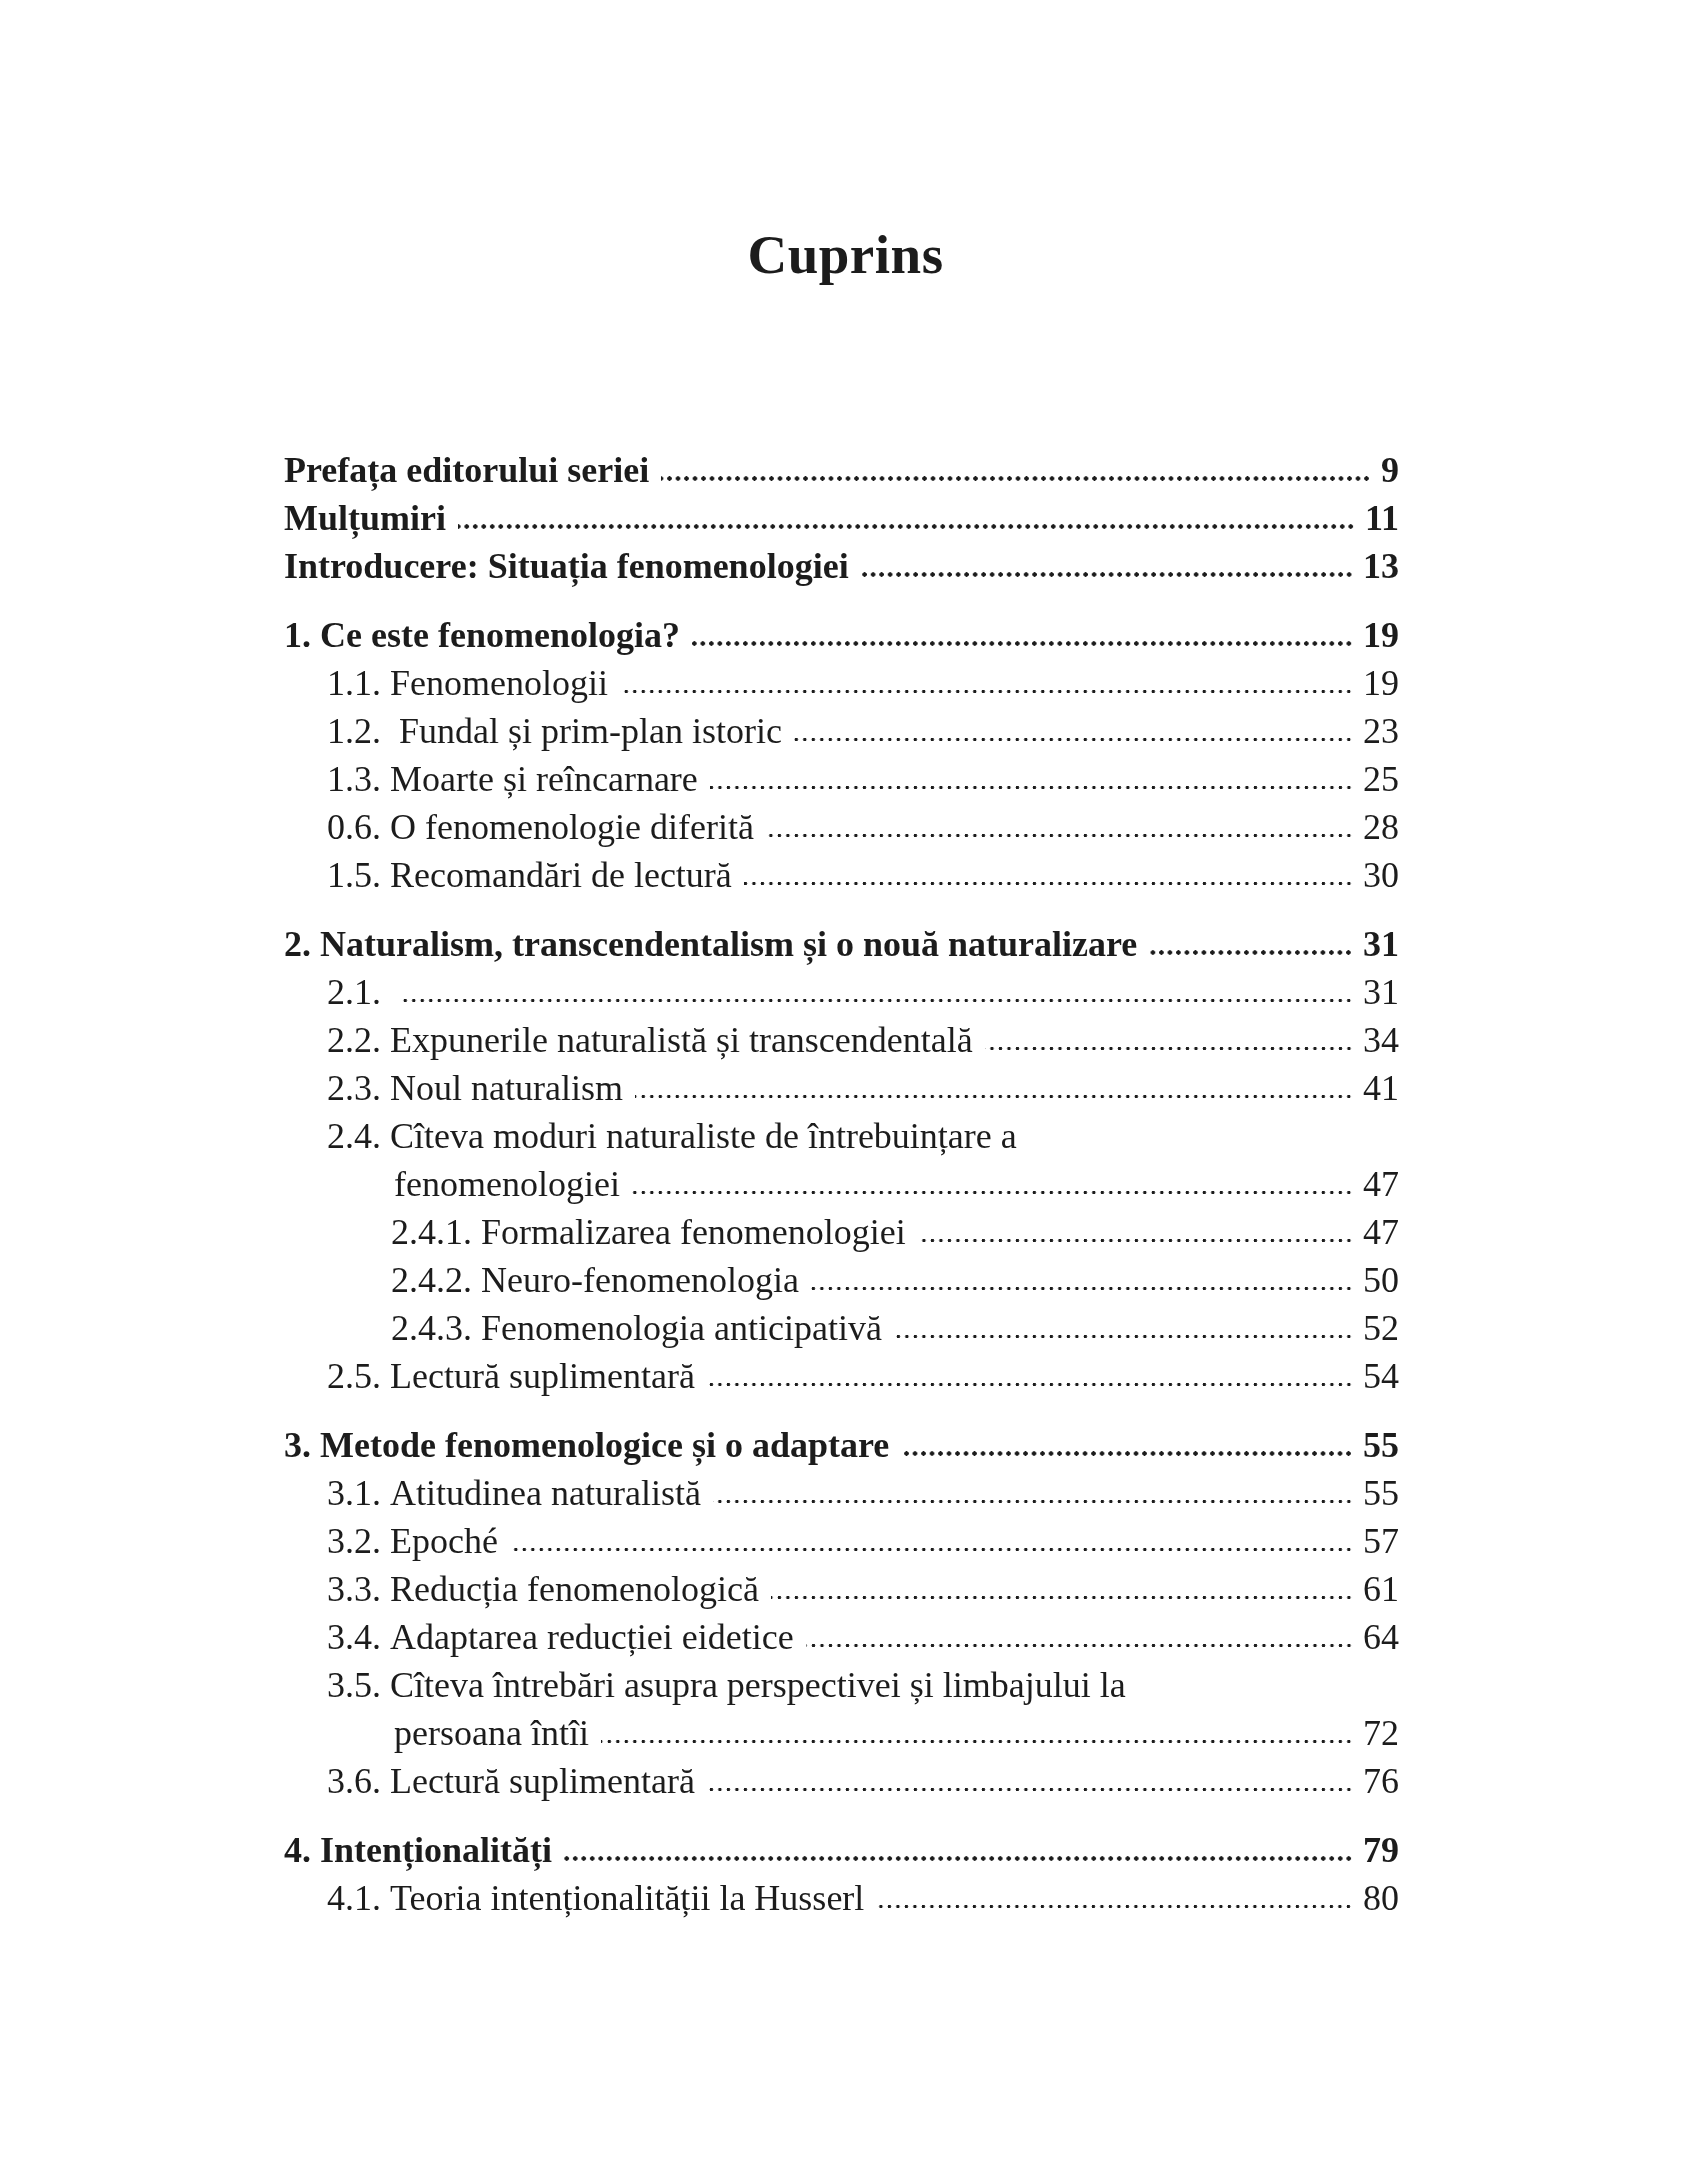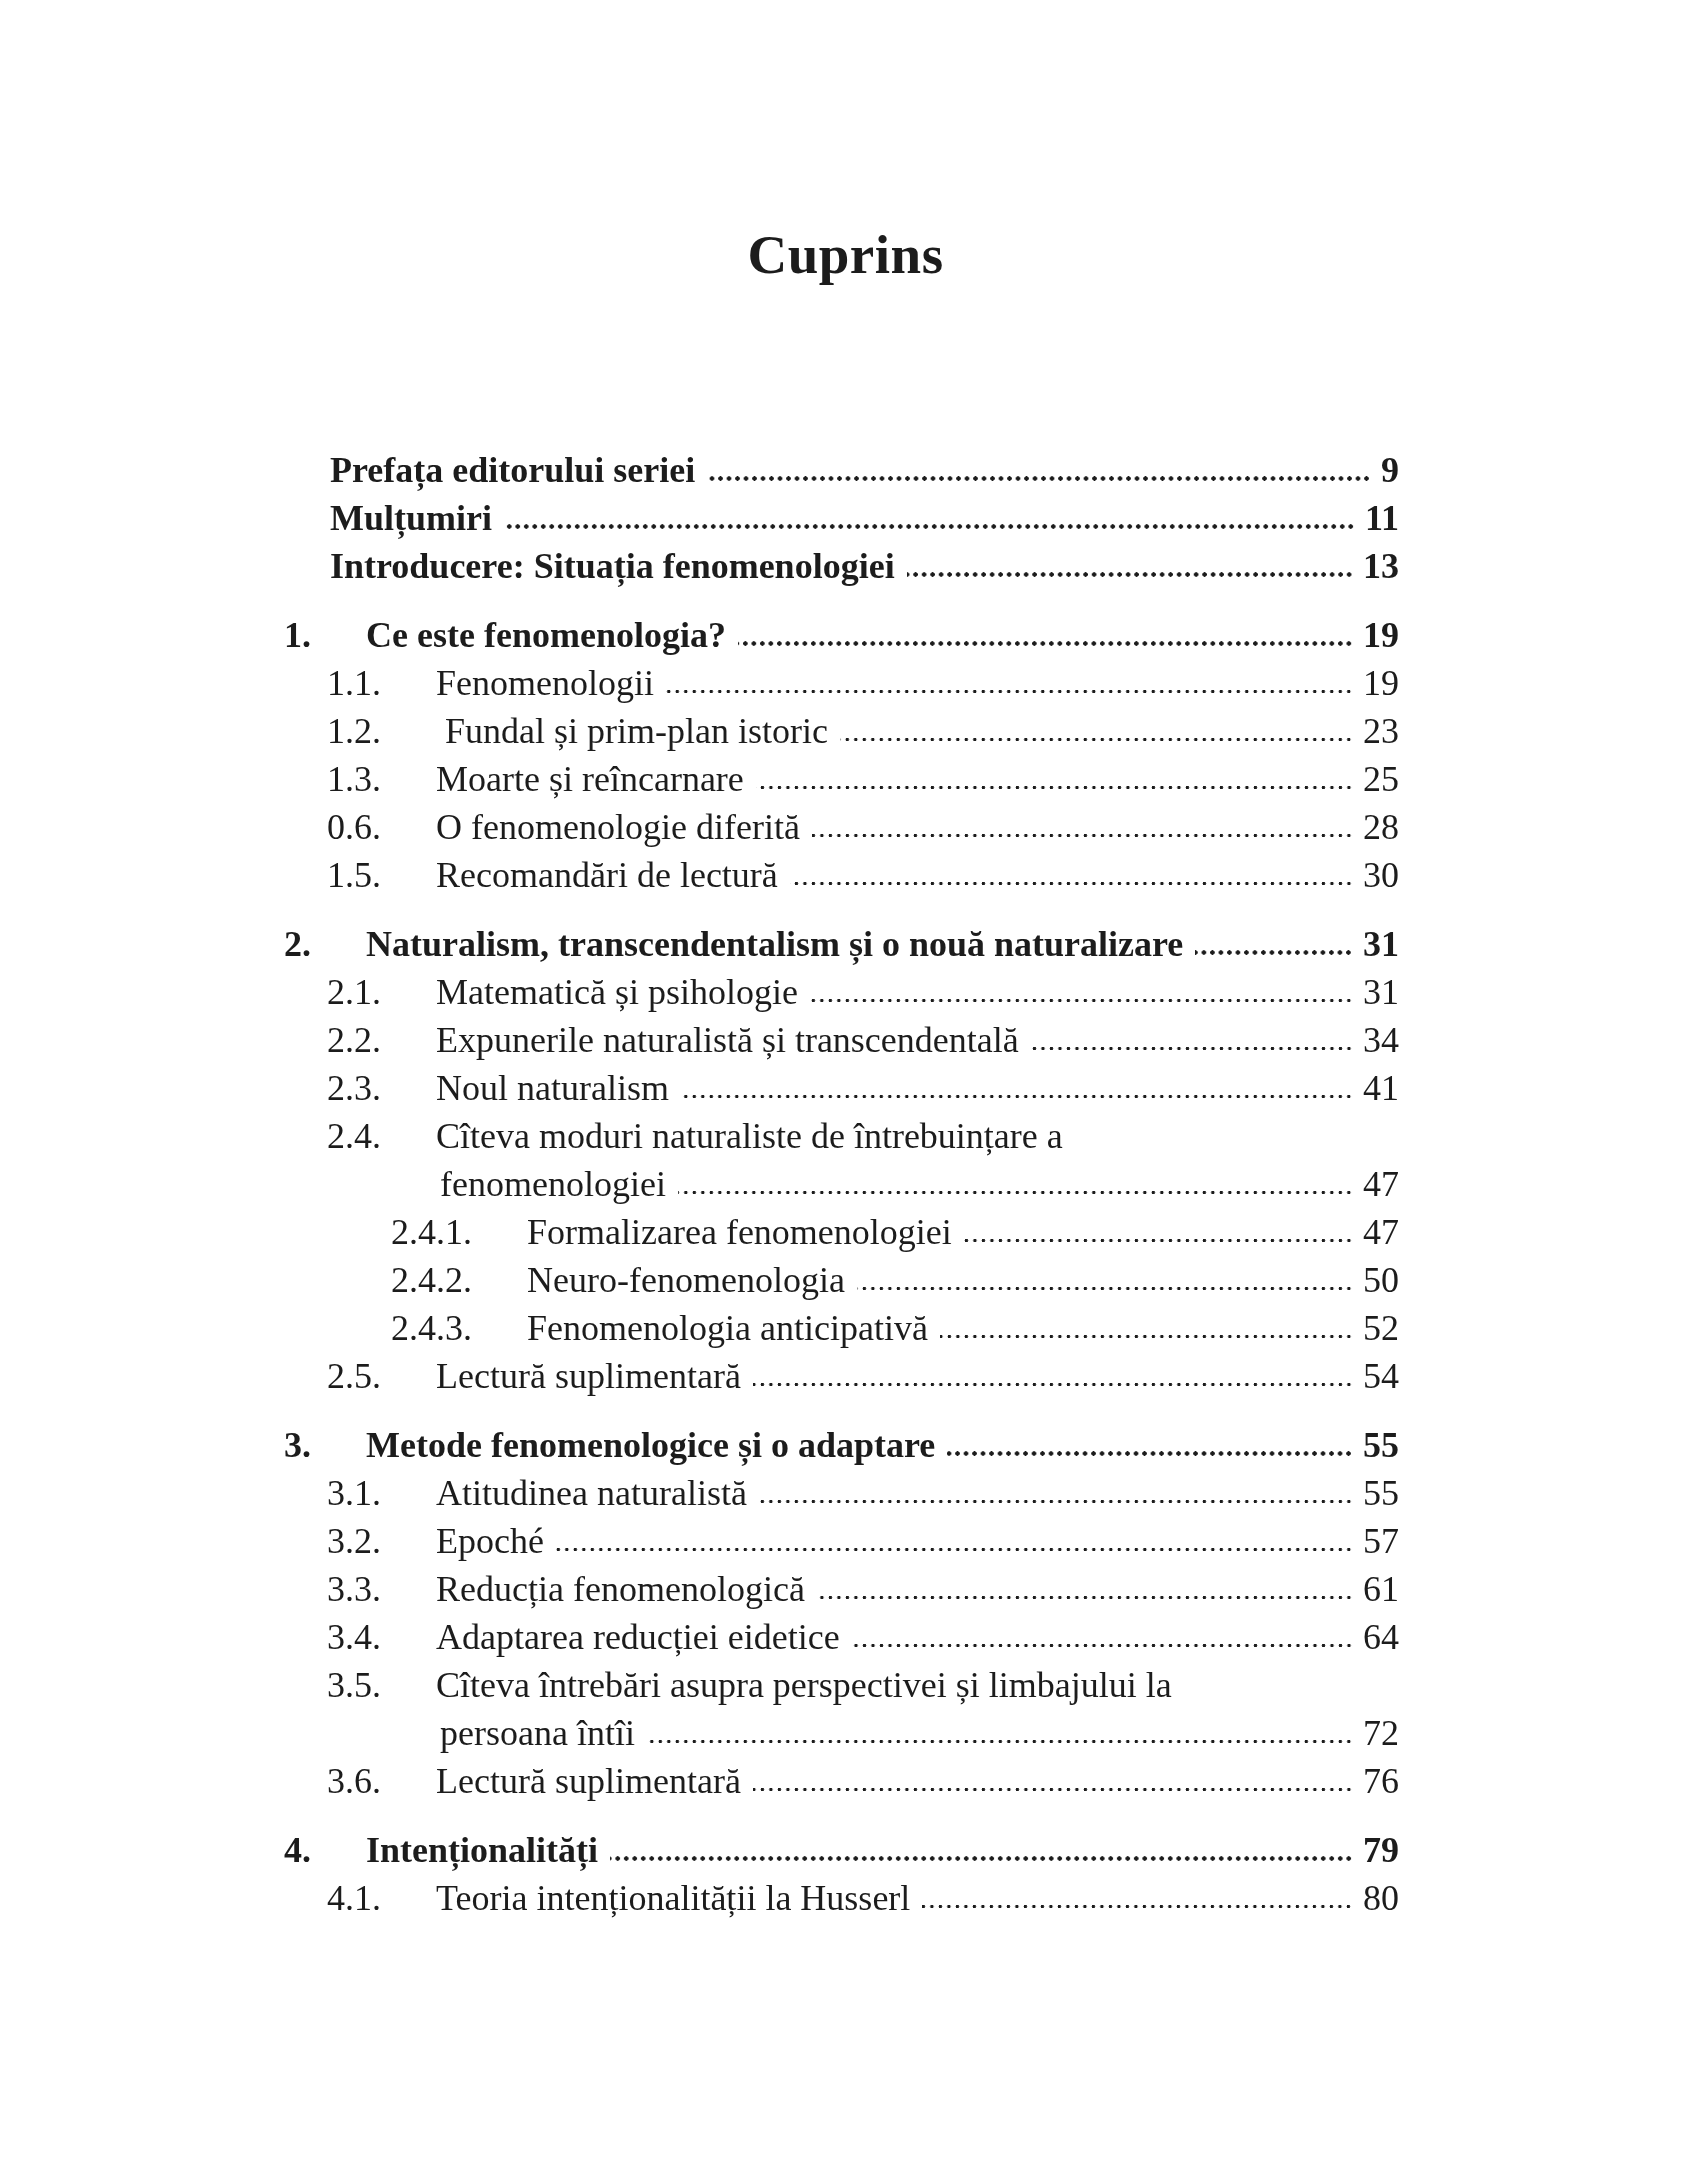--- a/index.html
+++ b/index.html
@@ -40,21 +40,21 @@
     line-height: 48px;
     height: 48px;
     white-space: nowrap;
   }
   .toc-row.bold { font-weight: bold; }
   .toc-row.gap { margin-top: 21px; }
   .toc-row.l2 { padding-left: 43px; }
   .toc-row.l3 { padding-left: 107px; }
   .toc-row.cont { padding-left: 110px; }
   .toc-row .num { white-space: pre; }
-  .toc-row .title { white-space: pre; margin-left: 46px; }
+  .toc-row .title { white-space: pre; }
   .toc-row .leader {
     flex: 1 1 auto;
     overflow: hidden;
     margin: 0 10px 0 12px;
     position: relative;
     height: 1em;
     align-self: baseline;
   }
   .toc-row .leader::before {
     content: "";
@@ -136,21 +136,20 @@
     <span class="page">30</span>
   </div>
     <div class="toc-row bold gap">
     <span class="num">2. </span>
     <span class="title">Naturalism, transcendentalism și o nouă naturalizare</span>
     <span class="leader"></span>
     <span class="page">31</span>
   </div>
     <div class="toc-row l2">
     <span class="num">2.1. </span>
-    <span class="title">Matematică și psihologie</span>
     <span class="leader"></span>
     <span class="page">31</span>
   </div>
     <div class="toc-row l2">
     <span class="num">2.2. </span>
     <span class="title">Expunerile naturalistă și transcendentală</span>
     <span class="leader"></span>
     <span class="page">34</span>
   </div>
     <div class="toc-row l2">

